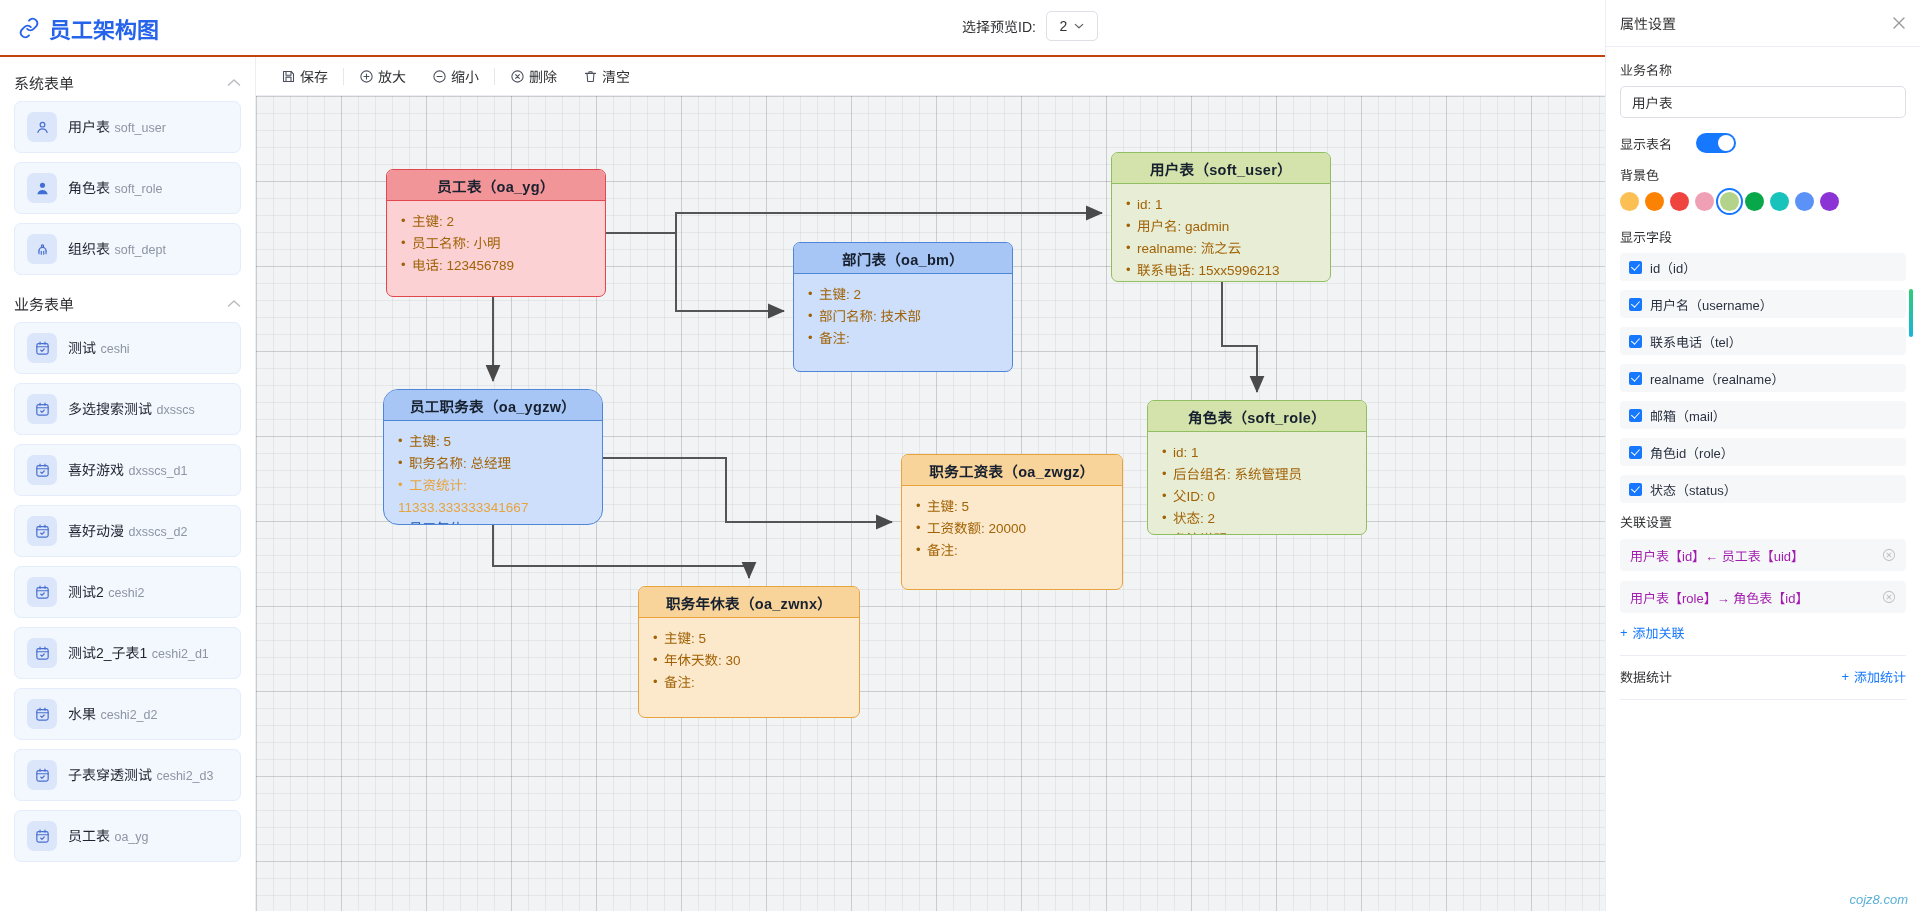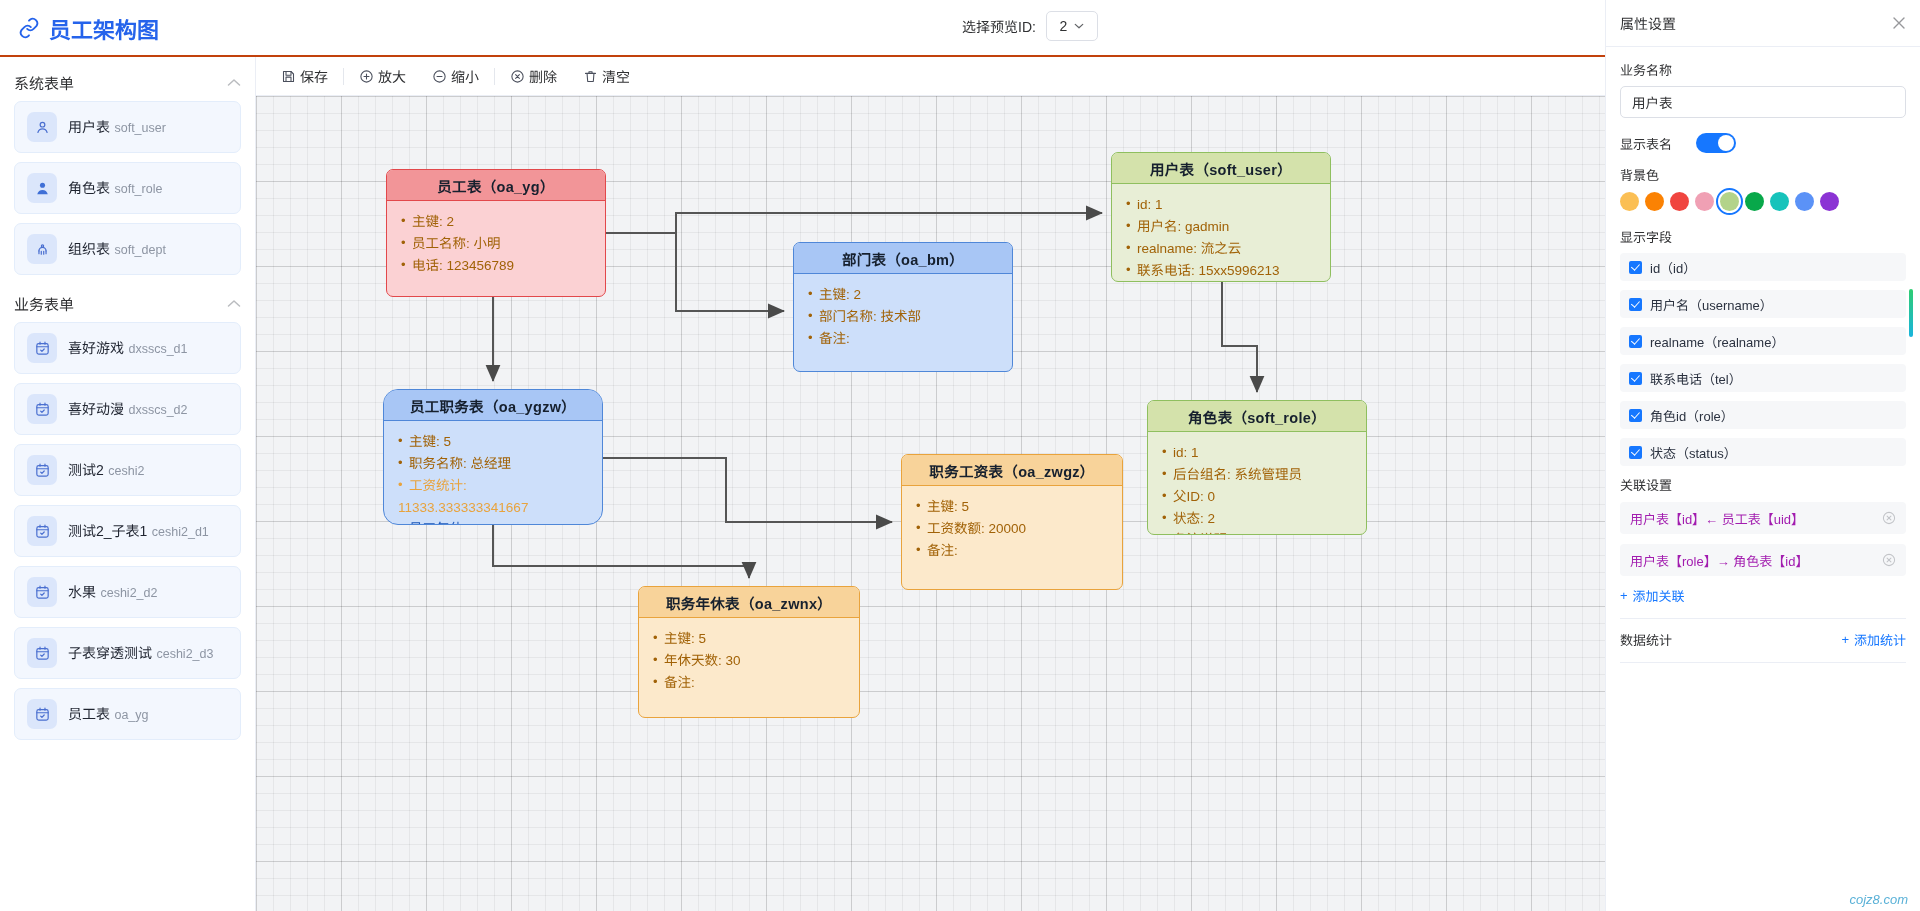--- a/index.html
+++ b/index.html
@@ -291,20 +291,46 @@
       </div>
       <div class="sb-item">
         <span class="sb-ico">
           <svg viewBox="0 0 24 24" width="17" height="17" fill="none" stroke="#4a6fd0" stroke-width="1.7" stroke-linecap="round" stroke-linejoin="round">
             <rect x="4" y="5" width="16" height="15" rx="2.6"></rect>
             <path d="M4 9.5h16M8.5 3v3M15.5 3v3"></path>
             <path d="M9.4 14.2l1.8 1.8 3.2-3.3"></path>
           </svg>
         </span>
       <span class="sb-txt">
+        <span class="sb-name">测试</span>
+        <span class="sb-code">ceshi</span>
+      </span>
+      </div>
+      <div class="sb-item">
+        <span class="sb-ico">
+          <svg viewBox="0 0 24 24" width="17" height="17" fill="none" stroke="#4a6fd0" stroke-width="1.7" stroke-linecap="round" stroke-linejoin="round">
+            <rect x="4" y="5" width="16" height="15" rx="2.6"></rect>
+            <path d="M4 9.5h16M8.5 3v3M15.5 3v3"></path>
+            <path d="M9.4 14.2l1.8 1.8 3.2-3.3"></path>
+          </svg>
+        </span>
+      <span class="sb-txt">
+        <span class="sb-name">多选搜索测试</span>
+        <span class="sb-code">dxsscs</span>
+      </span>
+      </div>
+      <div class="sb-item">
+        <span class="sb-ico">
+          <svg viewBox="0 0 24 24" width="17" height="17" fill="none" stroke="#4a6fd0" stroke-width="1.7" stroke-linecap="round" stroke-linejoin="round">
+            <rect x="4" y="5" width="16" height="15" rx="2.6"></rect>
+            <path d="M4 9.5h16M8.5 3v3M15.5 3v3"></path>
+            <path d="M9.4 14.2l1.8 1.8 3.2-3.3"></path>
+          </svg>
+        </span>
+      <span class="sb-txt">
         <span class="sb-name">喜好游戏</span>
         <span class="sb-code">dxsscs_d1</span>
       </span>
       </div>
       <div class="sb-item">
         <span class="sb-ico">
           <svg viewBox="0 0 24 24" width="17" height="17" fill="none" stroke="#4a6fd0" stroke-width="1.7" stroke-linecap="round" stroke-linejoin="round">
             <rect x="4" y="5" width="16" height="15" rx="2.6"></rect>
             <path d="M4 9.5h16M8.5 3v3M15.5 3v3"></path>
             <path d="M9.4 14.2l1.8 1.8 3.2-3.3"></path>
@@ -559,25 +585,29 @@
           <div class="fieldrow">
             <span class="cb"></span>
                  <span>id（id）</span>
           </div>
           <div class="fieldrow">
             <span class="cb"></span>
                  <span>用户名（username）</span>
           </div>
           <div class="fieldrow">
             <span class="cb"></span>
+                 <span>联系电话（tel）</span>
+          </div>
+          <div class="fieldrow">
+            <span class="cb"></span>
                  <span>realname（realname）</span>
           </div>
           <div class="fieldrow">
             <span class="cb"></span>
-                 <span>联系电话（tel）</span>
+                 <span>邮箱（mail）</span>
           </div>
           <div class="fieldrow">
             <span class="cb"></span>
                  <span>角色id（role）</span>
           </div>
           <div class="fieldrow">
             <span class="cb"></span>
                  <span>状态（status）</span>
           </div>
         </div>

